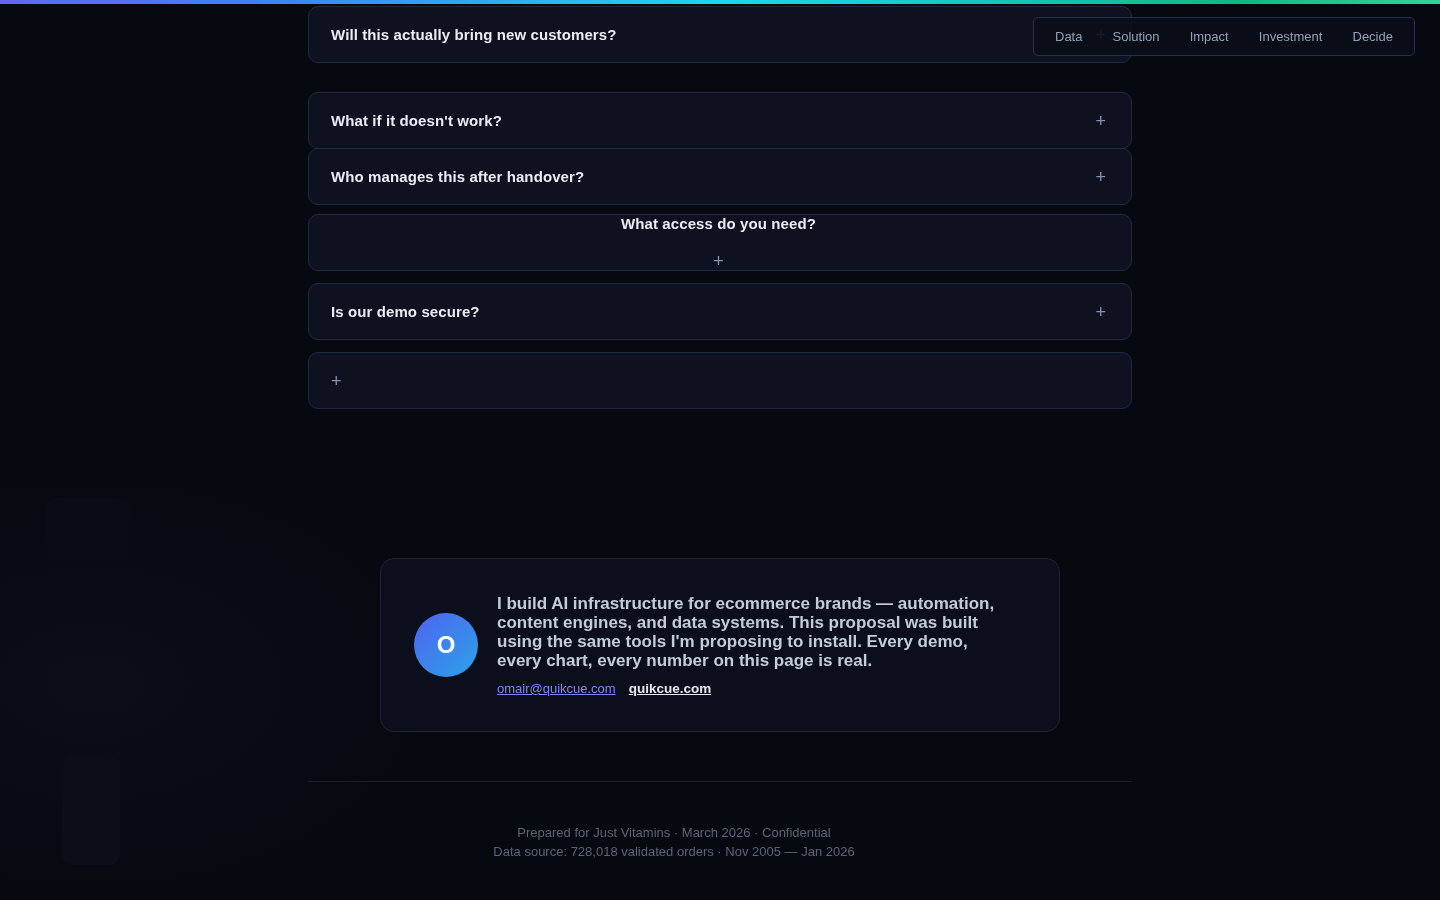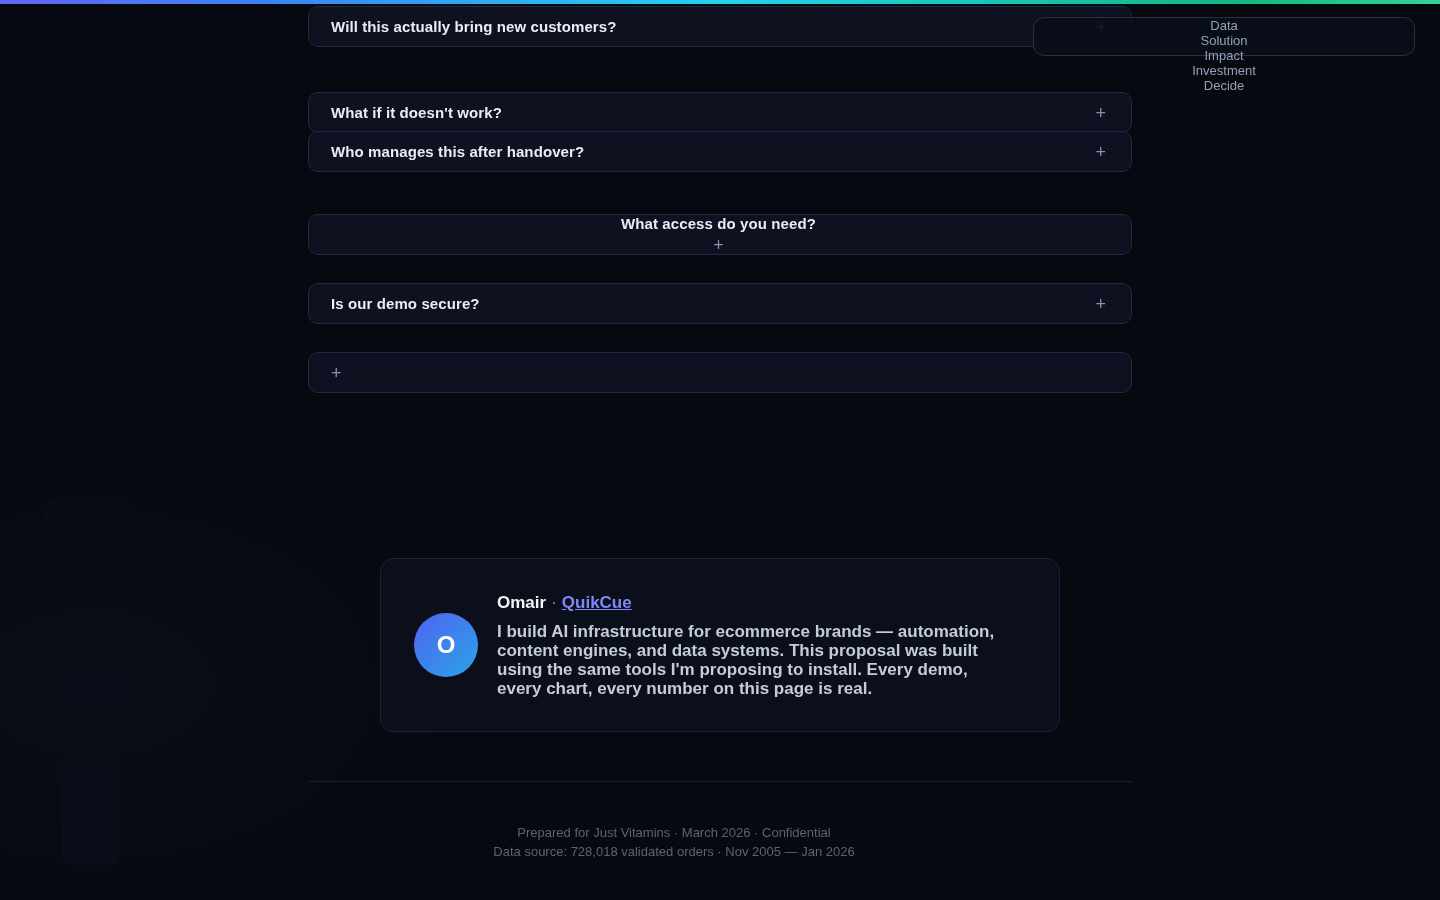--- a/index.html
+++ b/index.html
@@ -27,52 +27,51 @@
   }
 
   .gradient-bar {
     position: absolute; top: 0; left: 0; width: 1440px; height: 4px;
     background: linear-gradient(90deg, #6366f1 0%, #3b82f6 18%, #22d3ee 50%, #10b981 86%, #34d399 100%);
     z-index: 10;
   }
 
   
   .faq-card {
-    position: absolute; left: 308px; width: 824px; height: 41px;
+    position: absolute; left: 308px; width: 824px; height: 57px;
     background: #0d1120;
     border: 1px solid #202942;
     border-radius: 10px;
     display: flex; align-items: center; justify-content: space-between;
     padding: 0 25px 0 22px;
     cursor: pointer;
     z-index: 2;
   }
   .faq-card.c1 { top: 6px; }
   .faq-card.c2 { top: 92px; }
-  .faq-card.c3 { top: 131px; gap: 28px; }
+  .faq-card.c3 { top: 148px; gap: 28px; }
   .faq-card.c4 { top: 214px; flex-direction: column; }
   .faq-card.c5 { top: 283px; }
   .faq-card.c6 { top: 352px; }
   .faq-question {
     color: #e9edf4; font-size: 15px; font-weight: 700; letter-spacing: 0.1px;
   }
   .faq-plus {
     color: #8792b0; font-size: 18px; font-weight: 400; line-height: 1;
   }
 
   
   .nav-pill {
     position: absolute; top: 17px; left: 1033px; width: 382px; height: 39px;
     background: rgba(10, 14, 24, 0.9);
     border: 1px solid #27304a;
-    border-radius: 11px;
+    border-radius: 5px;
     display: flex; align-items: center; justify-content: space-between;
     padding: 0 21px;
     z-index: 5;
-    flex-direction: column;
   }
   .nav-item {
     color: #94a0b8; font-size: 13px; cursor: pointer; white-space: nowrap;
   }
 
   
   .author-card {
     position: absolute; left: 380px; top: 558px; width: 680px; height: 174px;
     background: #0b0f1b;
     border: 1px solid #1c2335;
@@ -157,22 +156,23 @@
   <span class="nav-item">Impact</span>
   <span class="nav-item">Investment</span>
   <span class="nav-item">Decide</span>
 </nav>
 
 <section class="author-card">
   <div class="avatar">
     <span>O</span>
   </div>
   <div class="author-info">
-    <div class="author-title">
-      <span>Omair</span><span class="author-sep">·</span><a class="author-company">QuikCue</a>
+    <div class="author-bio">I build AI infrastructure for ecommerce brands — automation, content engines, and data systems. This proposal was built using the same tools I'm proposing to install. Every demo, every chart, every number on this page is real.</div>
+    <div class="author-links">
+      <a class="author-email">omair@quikcue.com</a>
+      <a class="author-site">quikcue.com</a>
     </div>
-    <div class="author-bio">I build AI infrastructure for ecommerce brands — automation, content engines, and data systems. This proposal was built using the same tools I'm proposing to install. Every demo, every chart, every number on this page is real.</div>
   </div>
 </section>
 
 <div class="footer-divider"></div>
 <div class="footer-line l1">Prepared for Just Vitamins · March 2026 · Confidential</div>
 <div class="footer-line l2">Data source: 728,018 validated orders · Nov 2005 — Jan 2026</div>
 
 </body></html>

